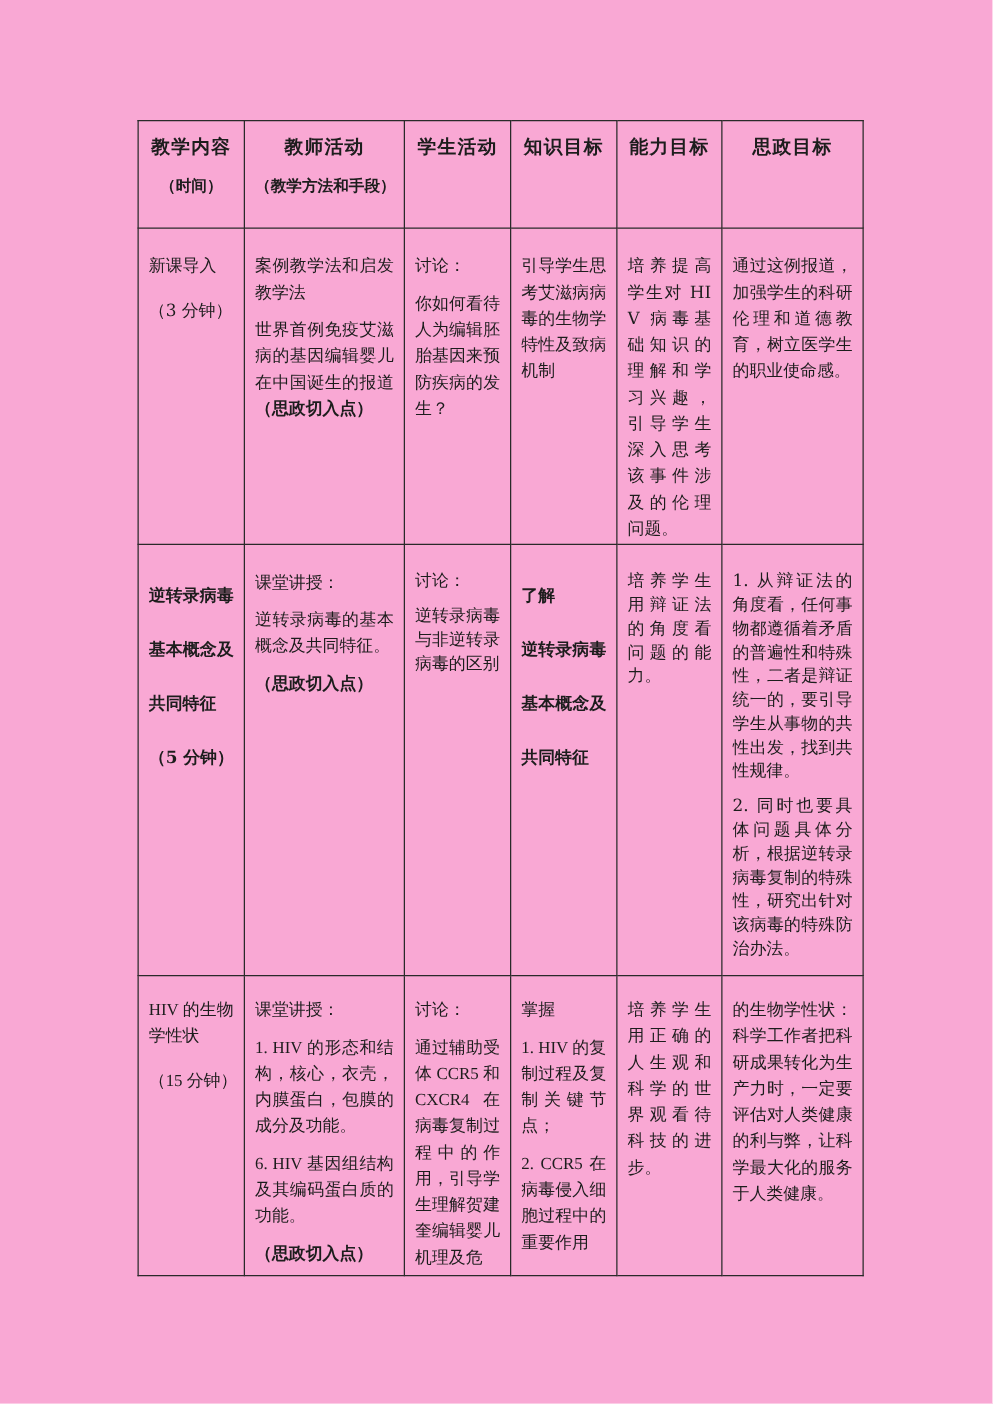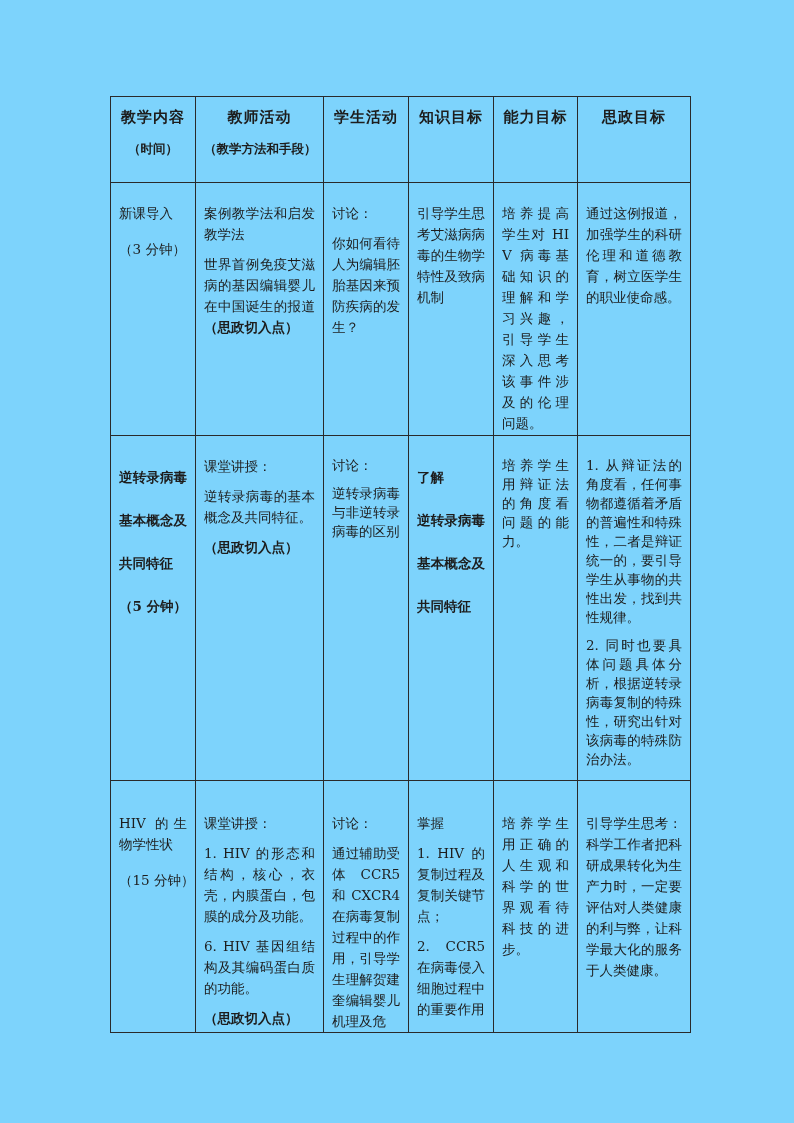--- a/index.html
+++ b/index.html
@@ -1,19 +1,19 @@
 <!DOCTYPE html>
 <html><head>
 <meta charset="utf-8">
 <style>
   html,body{margin:0;padding:0;background:#ffffff;}
   .page{
     position:relative;
     width:794px;height:1123px;
-    background:#7dd3fc;
+    background:#f9a8d4;
     font-family:"DejaVu Serif","Liberation Serif",serif;
     color:#1d1d1d;
     overflow:hidden;
   }
   table.lesson{
     position:absolute;left:110px;top:96px;
     width:580px;
     border-collapse:collapse;
     table-layout:fixed;
   }
@@ -37,21 +37,21 @@
   tr.r2{height:345px}
   tr.r3{height:240px}
   
   th{padding-top:10px !important;text-align:center;font-weight:bold;}
   .h-title{font-size:15px;line-height:20px;letter-spacing:1px;}
   .h-sub{font-size:12.5px;line-height:16px;margin-top:14px;white-space:nowrap;}
   
   .cellbox{overflow:hidden;}
   tr.r1 .cellbox{max-height:233px;}
   tr.r2 .cellbox{max-height:325px;}
-  tr.r3 td{padding-top:32px;}
+  tr.r3 td{padding-top:16px;font-family:Liberation Serif, serif;}
   tr.r3 .cellbox{max-height:224px;}
   p.p{
     margin:0;
     line-height:21px;
     text-align:justify;
     text-justify:inter-character;
     word-break:break-all;
   }
   p.gap{margin-top:9px;}
   p.gaplg{margin-top:15px;}
@@ -205,20 +205,20 @@
             <p class="p gap">2. CCR5 在病毒侵入细胞过程中的重要作用</p>
           </div>
         </td>
         <td>
           <div class="cellbox">
             <p class="p">培养学生用正确的人生观和科学的世界观看待科技的进步。</p>
           </div>
         </td>
         <td>
           <div class="cellbox">
-            <p class="p">引导学生思考：科学工作者把科研成果转化为生产力时，一定要评估对人类健康的利与弊，让科学最大化的服务于人类健康。</p>
+            <p class="p">的生物学性状：科学工作者把科研成果转化为生产力时，一定要评估对人类健康的利与弊，让科学最大化的服务于人类健康。</p>
           </div>
         </td>
       </tr>
 
     </tbody>
   </table>
 </div>
 
 </body></html>

